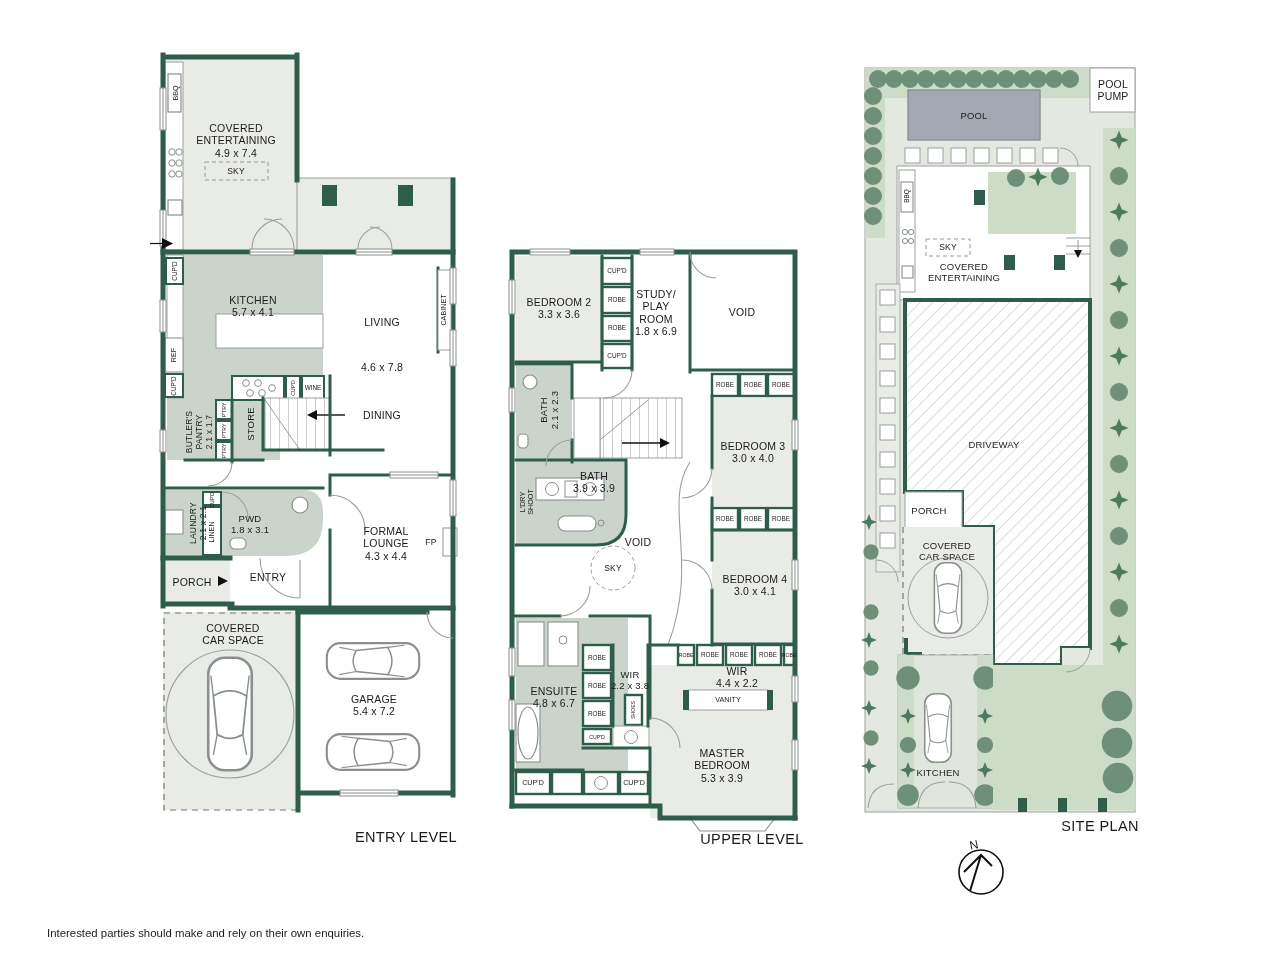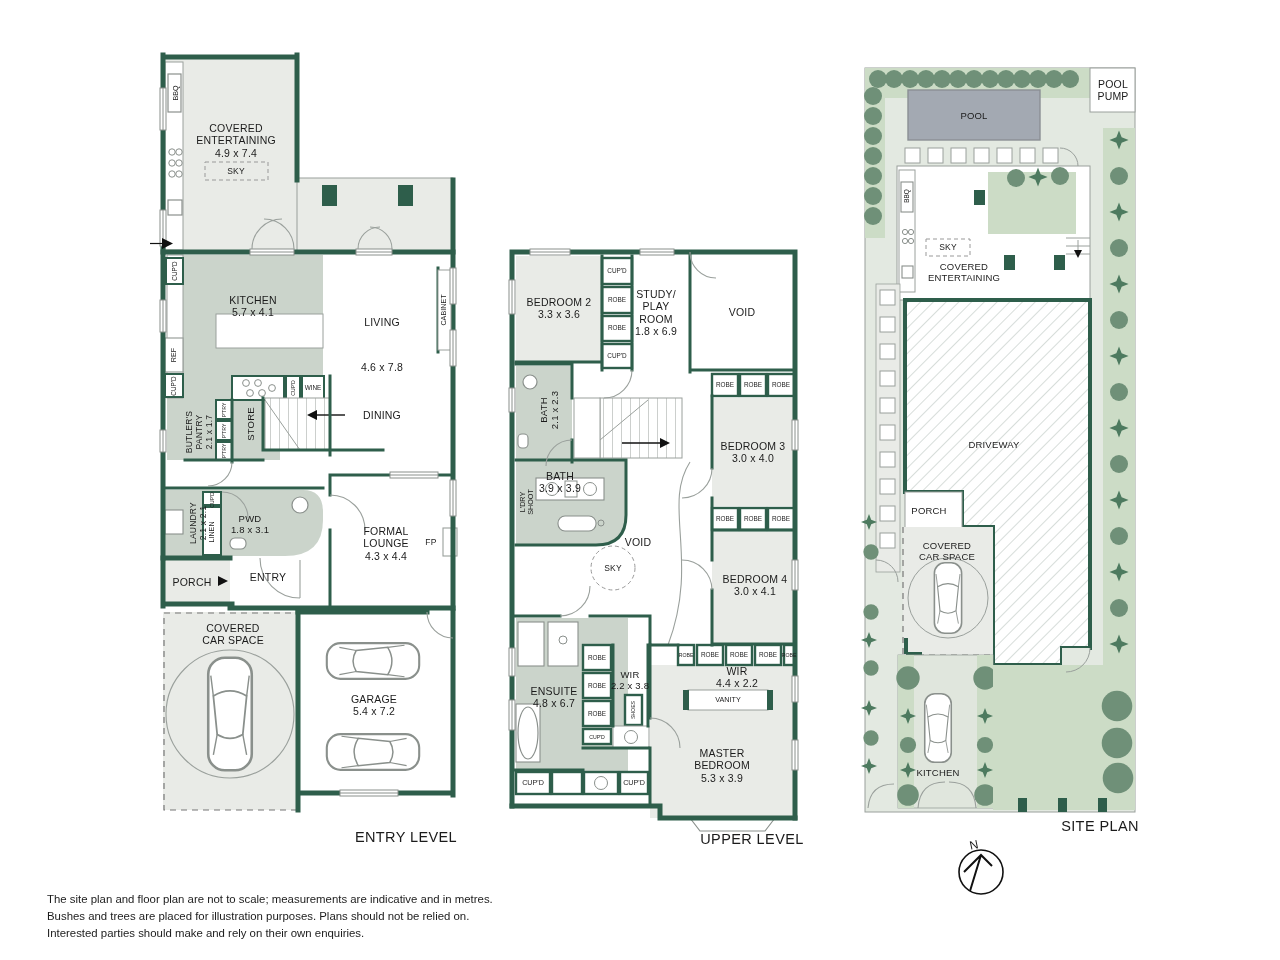--- a/index.html
+++ b/index.html
@@ -482,21 +482,21 @@
 ROOM
 1.8 x 6.9</div>
 <div class="lbl" style="left:742px;top:312px">VOID</div>
 <div class="lbl v s9" style="left:549px;top:410px">BATH
 2.1 x 2.3</div>
 <div class="lbl s6" style="left:725px;top:385px">ROBE</div>
 <div class="lbl s6" style="left:753px;top:385px">ROBE</div>
 <div class="lbl s6" style="left:781px;top:385px">ROBE</div>
 <div class="lbl" style="left:753px;top:452px">BEDROOM 3
 3.0 x 4.0</div>
-<div class="lbl" style="left:560px;top:482px">BATH
+<div class="lbl" style="left:594px;top:482px">BATH
 3.9 x 3.9</div>
 <div class="lbl v s7" style="left:527px;top:502px">L'DRY
 SHOOT</div>
 <div class="lbl s6" style="left:725px;top:519px">ROBE</div>
 <div class="lbl s6" style="left:753px;top:519px">ROBE</div>
 <div class="lbl s6" style="left:781px;top:519px">ROBE</div>
 <div class="lbl" style="left:638px;top:542px">VOID</div>
 <div class="lbl s8" style="left:613px;top:568px">SKY</div>
 <div class="lbl" style="left:755px;top:585px">BEDROOM 4
 3.0 x 4.1</div>
@@ -533,17 +533,15 @@
 ENTERTAINING</div>
 <div class="lbl s9" style="left:994px;top:445px">DRIVEWAY</div>
 <div class="lbl s9" style="left:929px;top:511px">PORCH</div>
 <div class="lbl s9" style="left:947px;top:551px">COVERED
 CAR SPACE</div>
 <div class="lbl s9" style="left:938px;top:773px">KITCHEN</div>
 <div class="lbl title" style="left:1100px;top:827px">SITE PLAN</div>
 
 <div class="lbl" style="left:974px;top:845px;transform:translate(-50%,-50%) rotate(-12deg);font-size:12px">N</div>
 
-<div class="disc" style="left:47px;top:893px">The site plan and floor plan are not to scale; measurements are indicative and in metres.</div>
-<div class="disc" style="left:47px;top:910px">Bushes and trees are placed for illustration purposes. Plans should not be relied on.</div>
 <div class="disc" style="left:47px;top:927px">Interested parties should make and rely on their own enquiries.</div>
 
 </div>
 
 </body></html>

